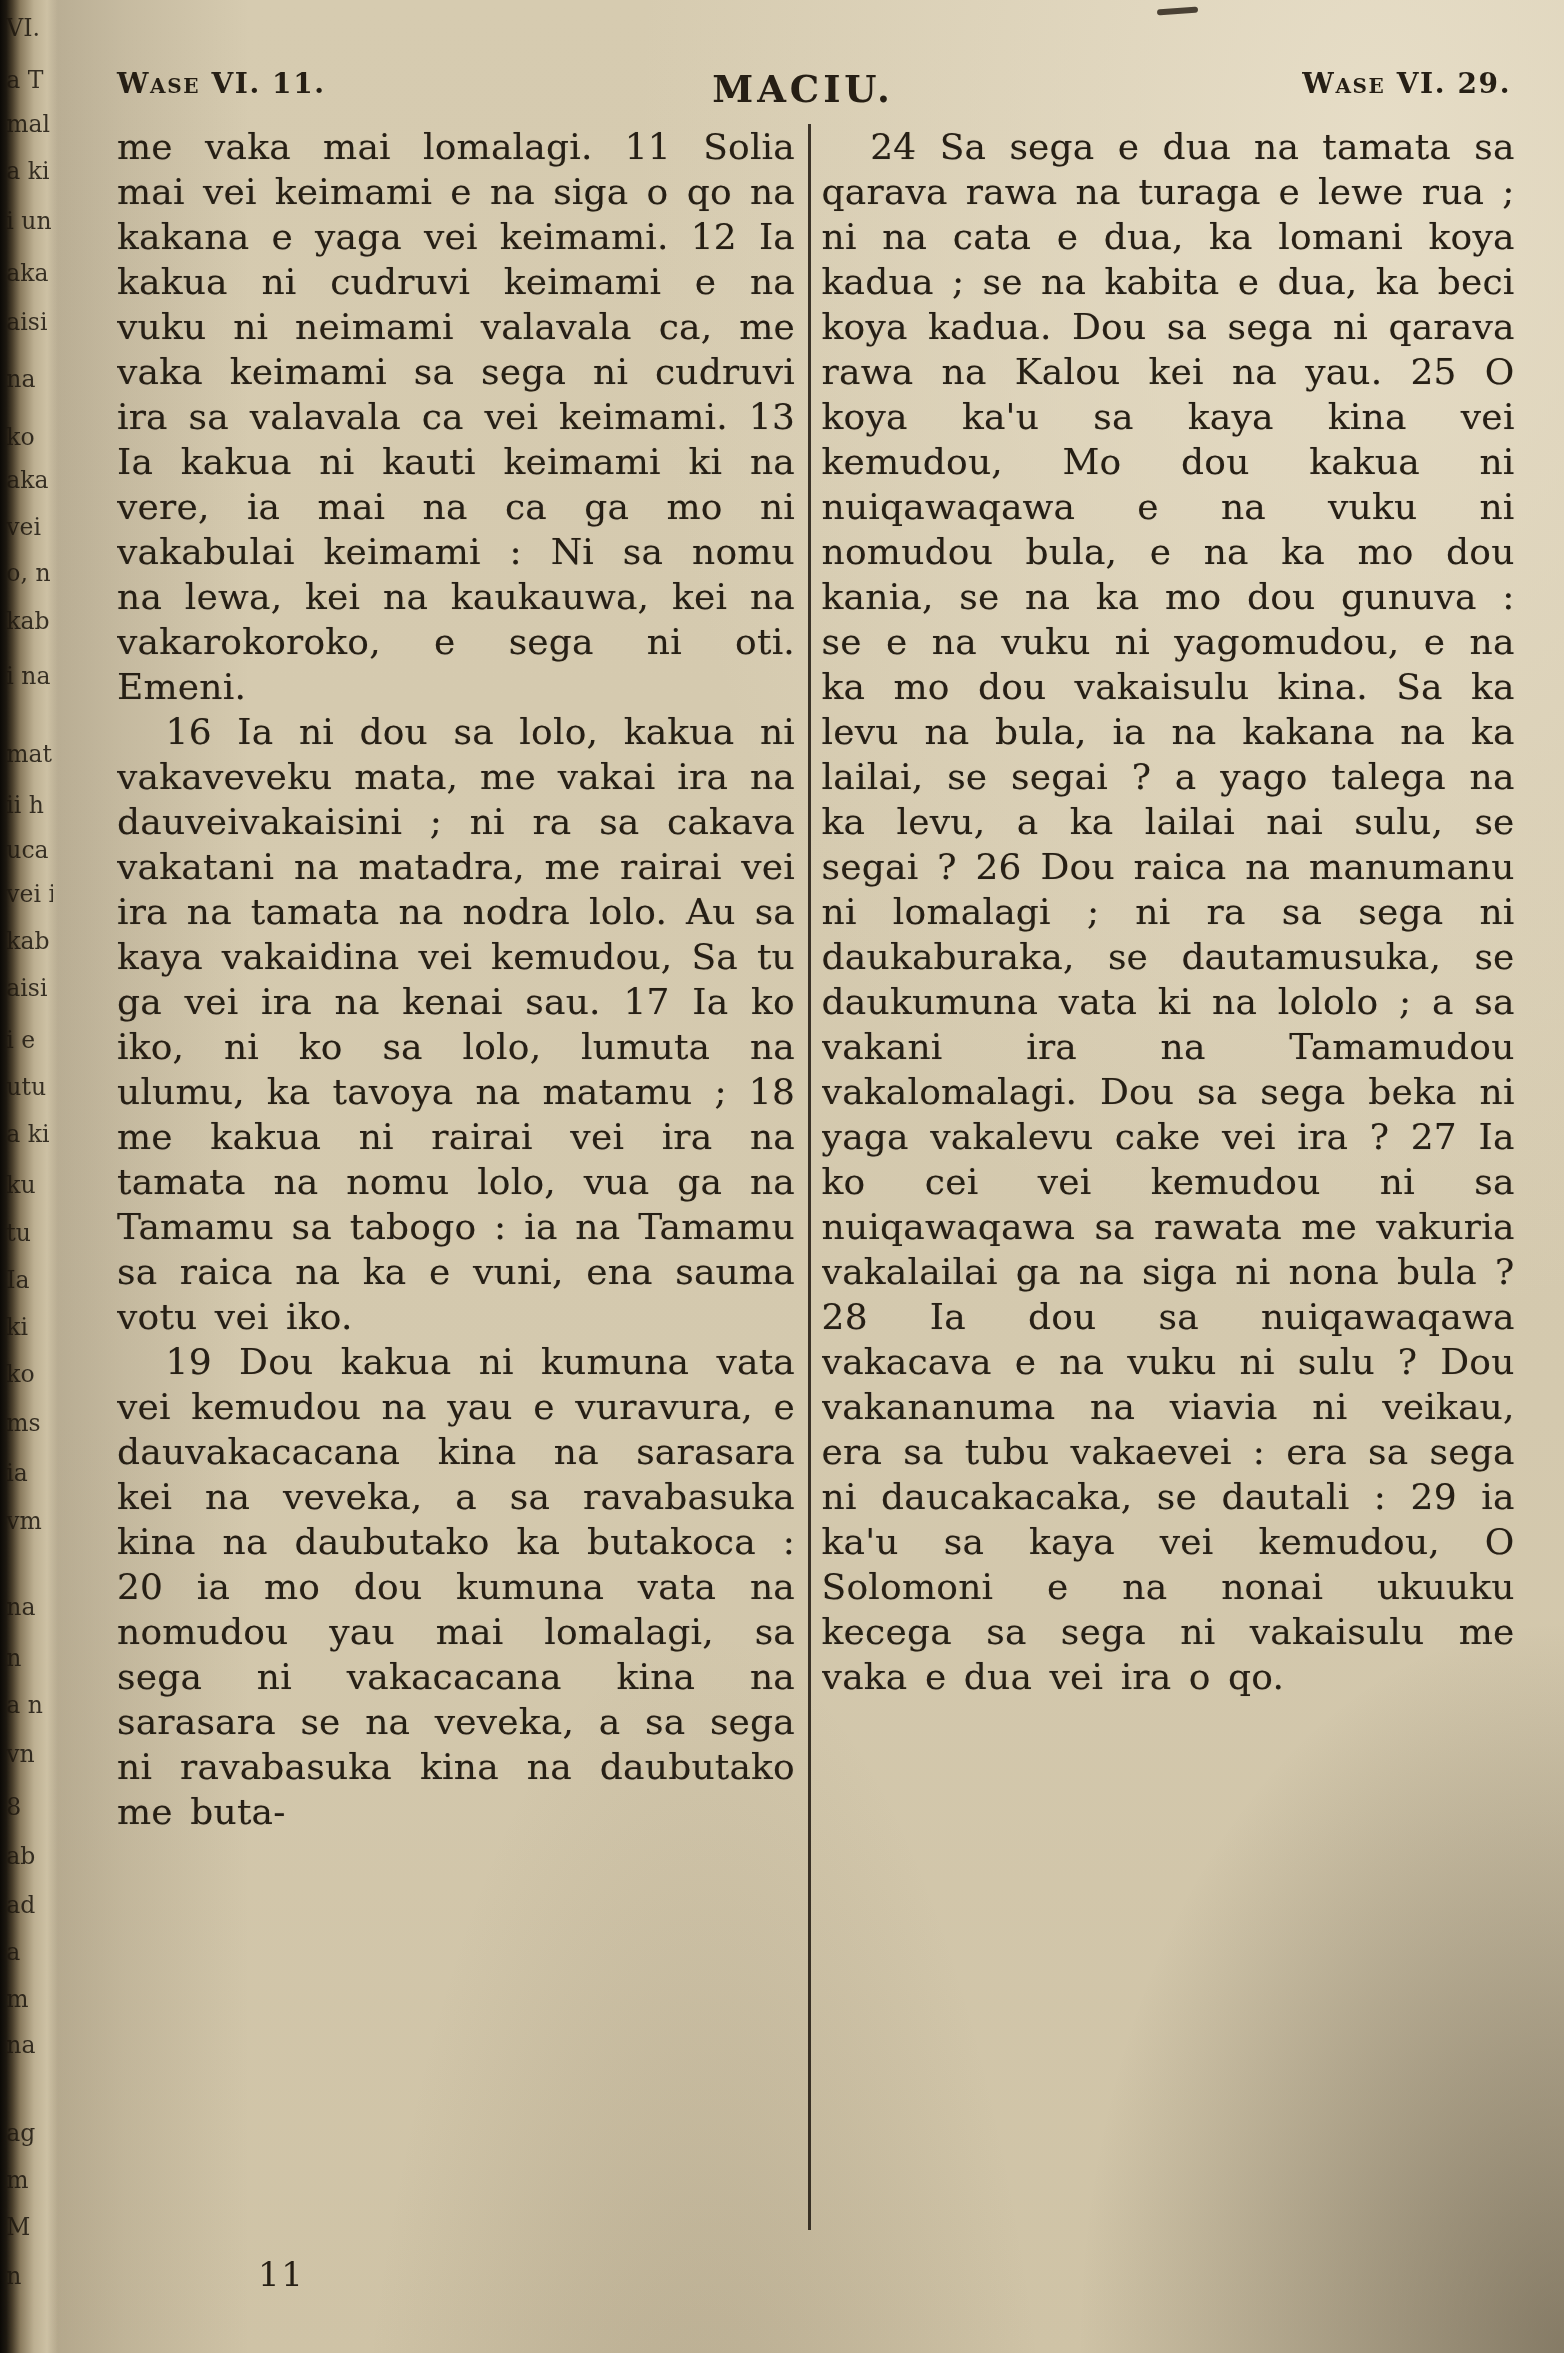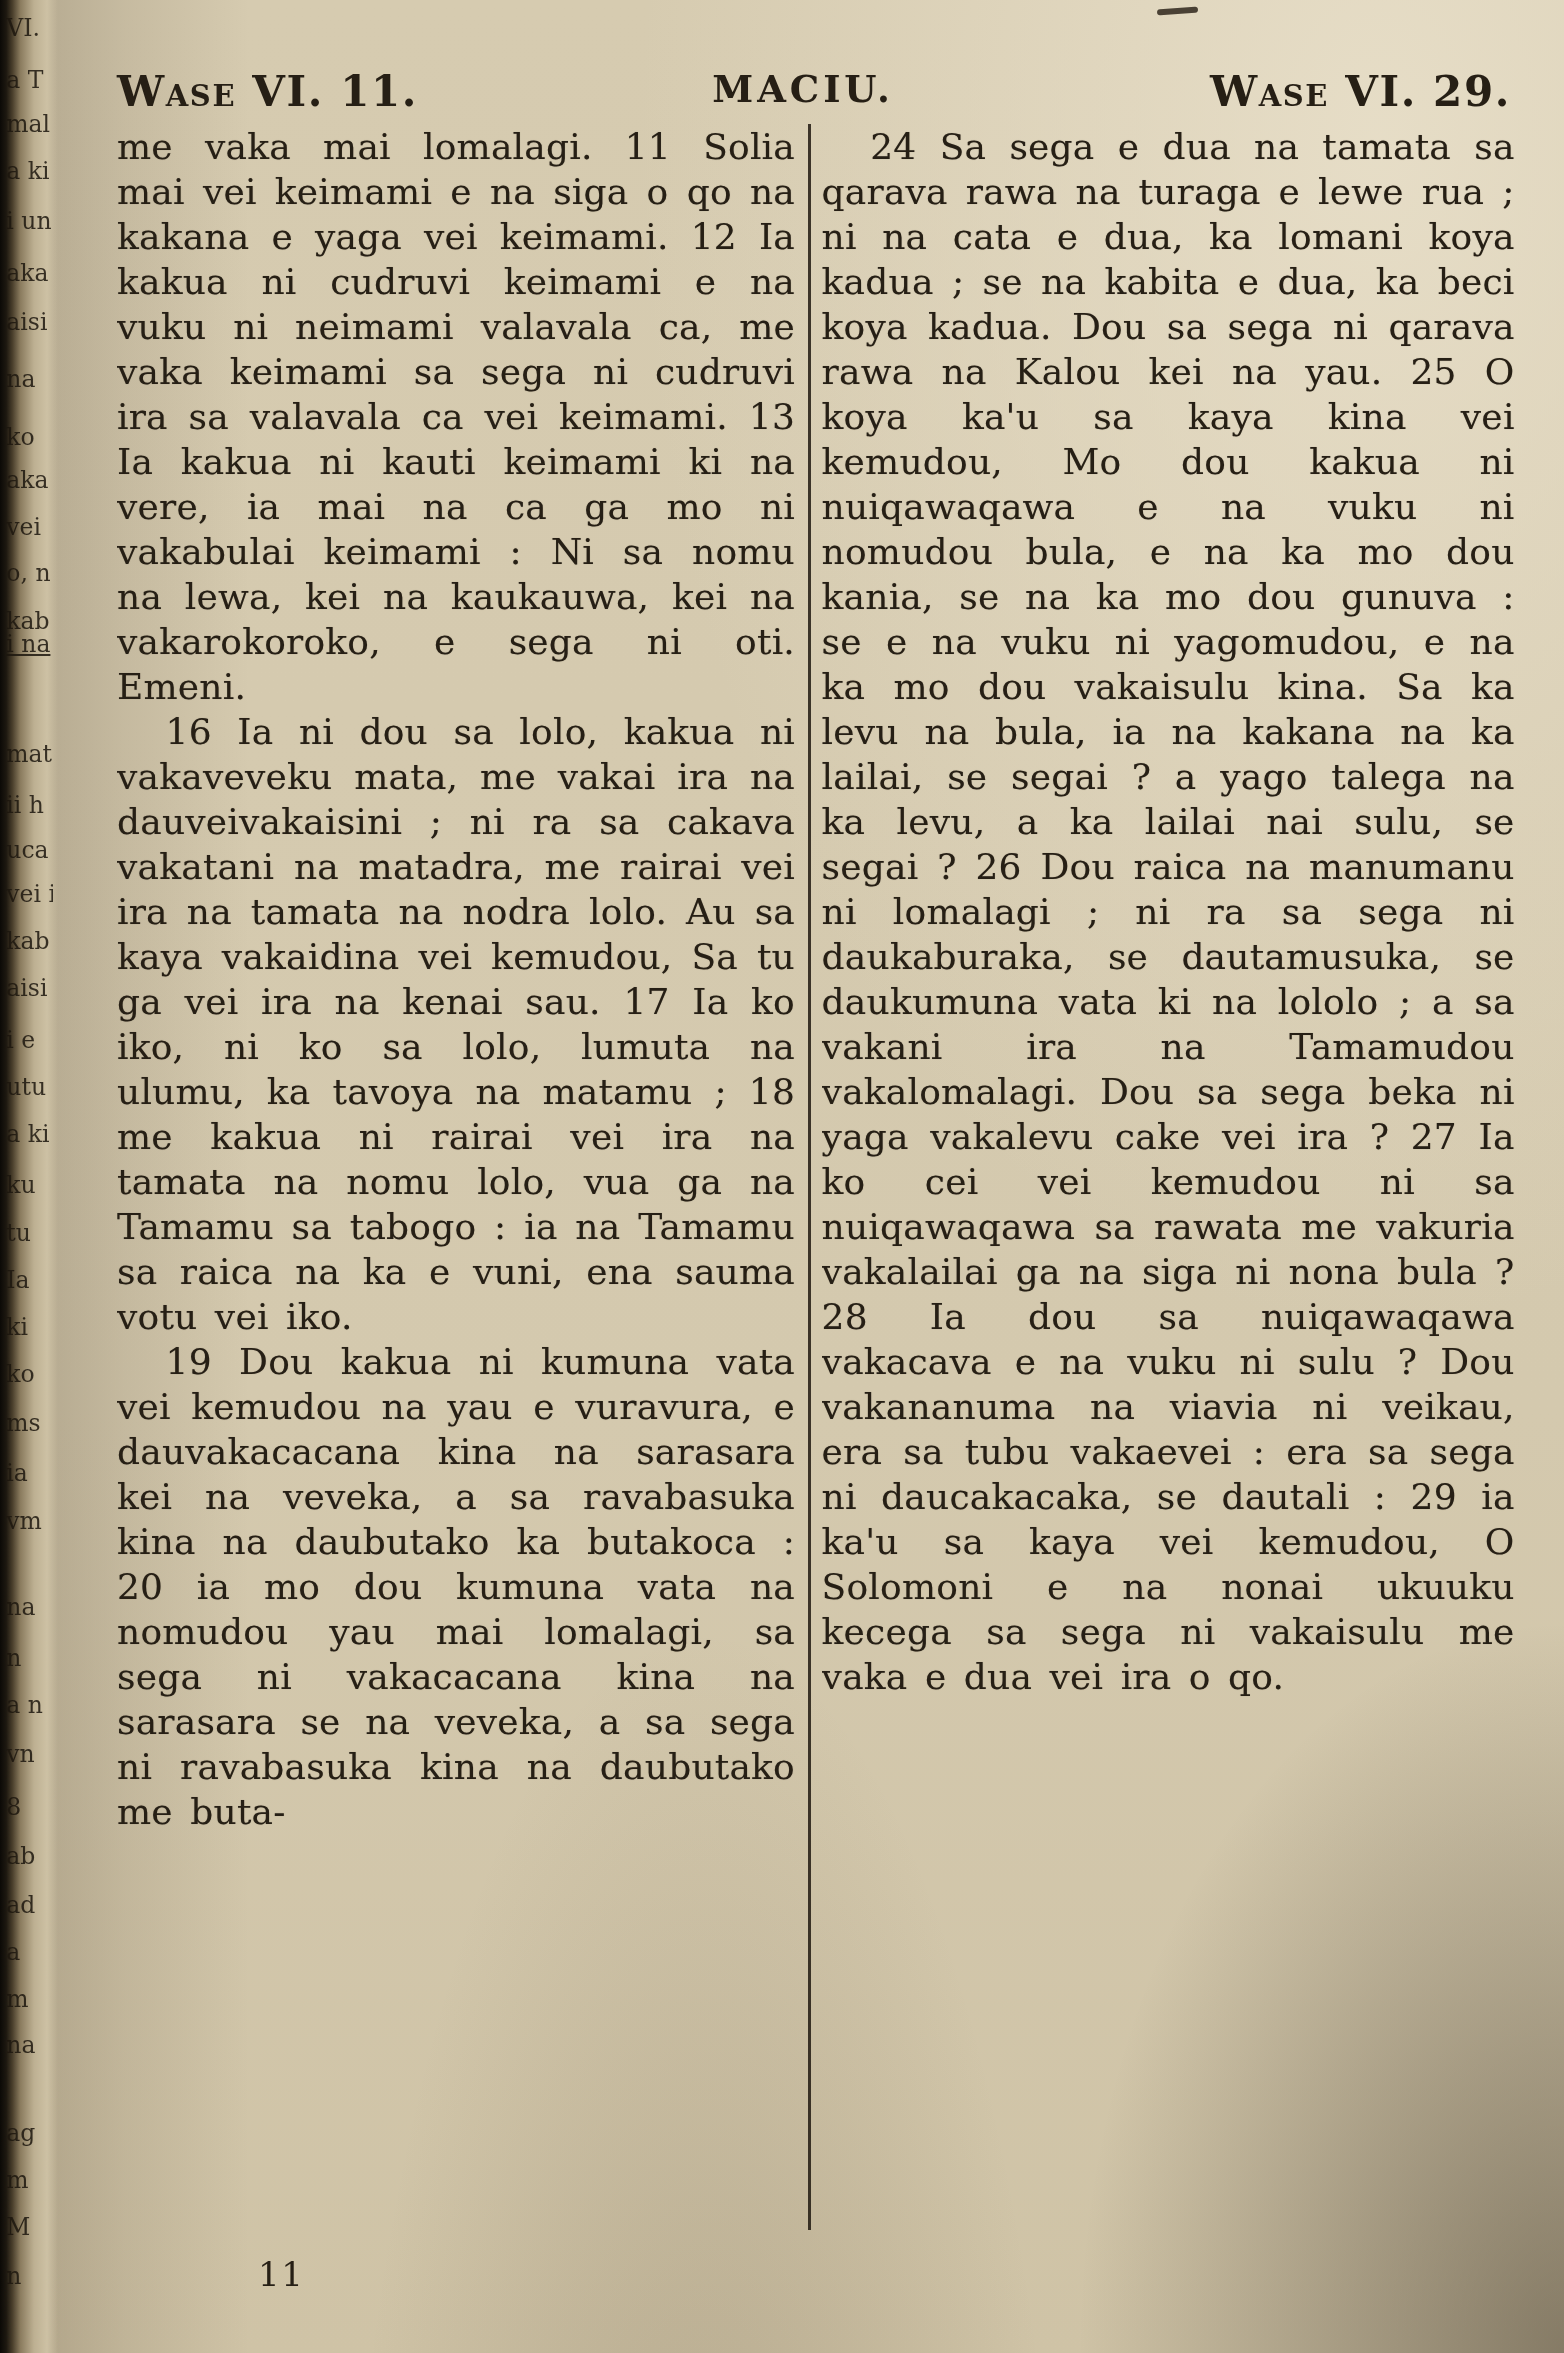--- a/index.html
+++ b/index.html
@@ -30,21 +30,21 @@
     position:absolute;left:6.3px;width:47px;
     font-size:23.5px;line-height:23.5px;color:rgba(28,22,14,0.85);
     white-space:nowrap;overflow:hidden;
   }
   
   .running-head{
     position:absolute;top:67px;left:117px;width:1394px;z-index:3;
     display:flex;justify-content:space-between;align-items:baseline;
   }
   .head-side{
-    font-variant:small-caps;font-size:42px;letter-spacing:1.6px;font-weight:600;
+    font-variant:small-caps;font-size:28px;letter-spacing:1.6px;font-weight:600;
   }
   .head-center{
     font-size:37px;letter-spacing:3.9px;font-weight:700;
     position:absolute;left:50%;transform:translateX(-56%);
   }
   
   .columns{
     position:absolute;top:124px;left:117px;width:1398px;height:2113px;z-index:3;
     display:flex;
   }
@@ -86,21 +86,21 @@
       <span class="frag" style="top: 160px;">a ki</span>
       <span class="frag" style="top: 210px;">i un</span>
       <span class="frag" style="top: 262px;">aka</span>
       <span class="frag" style="top: 311px;">aisi</span>
       <span class="frag" style="top: 368px;">na</span>
       <span class="frag" style="top: 426px;">ko</span>
       <span class="frag" style="top: 469px;">aka</span>
       <span class="frag" style="top: 516px;">vei</span>
       <span class="frag" style="top: 562px;">o, n</span>
       <span class="frag" style="top: 610px;">kab</span>
-      <span class="frag" style="top: 633px; text-decoration: underline;">i na</span>
+      <span class="frag" style="top: 665px;">i na</span>
       <span class="frag" style="top: 743px;">mat</span>
       <span class="frag" style="top: 794px;">ii h</span>
       <span class="frag" style="top: 839px;">uca</span>
       <span class="frag" style="top: 883px;">vei i</span>
       <span class="frag" style="top: 930px;">kab</span>
       <span class="frag" style="top: 977px;">aisi</span>
       <span class="frag" style="top: 1029px;">i e</span>
       <span class="frag" style="top: 1076px;">utu</span>
       <span class="frag" style="top: 1123px;">a ki</span>
       <span class="frag" style="top: 1174px;">ku</span>

